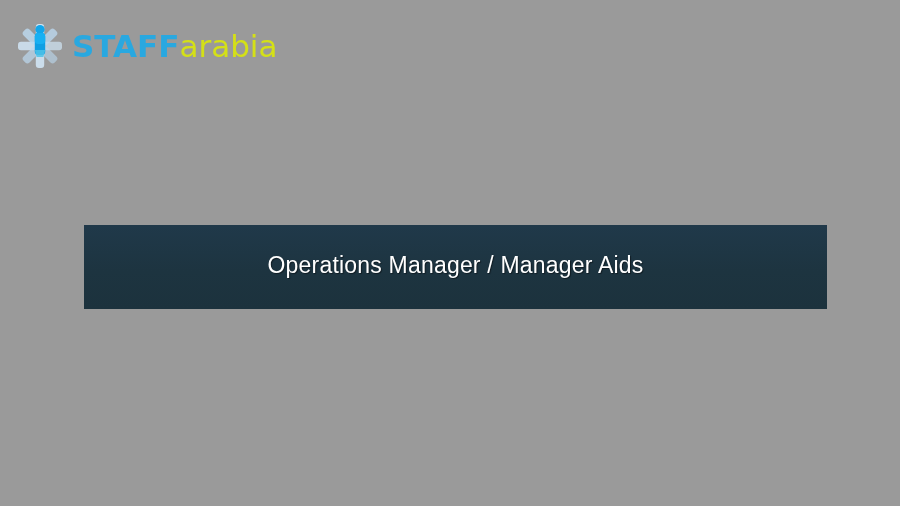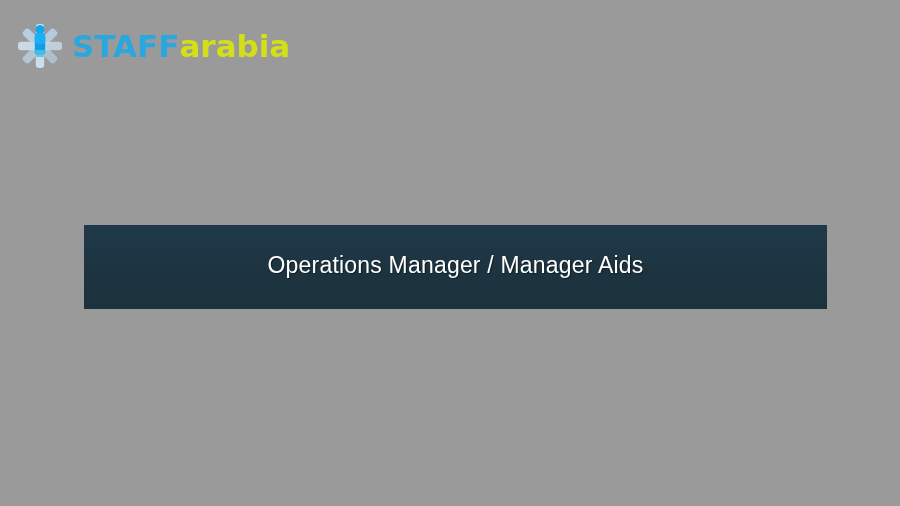--- a/index.html
+++ b/index.html
@@ -57,21 +57,21 @@
   }
   .logo-word .part-staff {
     color: #29a8e0;
     font-weight: 700;
     text-transform: uppercase;
     font-size: 31px;
     letter-spacing: 0px;
   }
   .logo-word .part-arabia {
     color: #d4e017;
-    font-weight: 700;
+    font-weight: 400;
     font-size: 31px;
     letter-spacing: 0px;
   }
 
   
   .banner {
     position: absolute;
     left: 84px;
     top: 225px;
     width: 743px;

